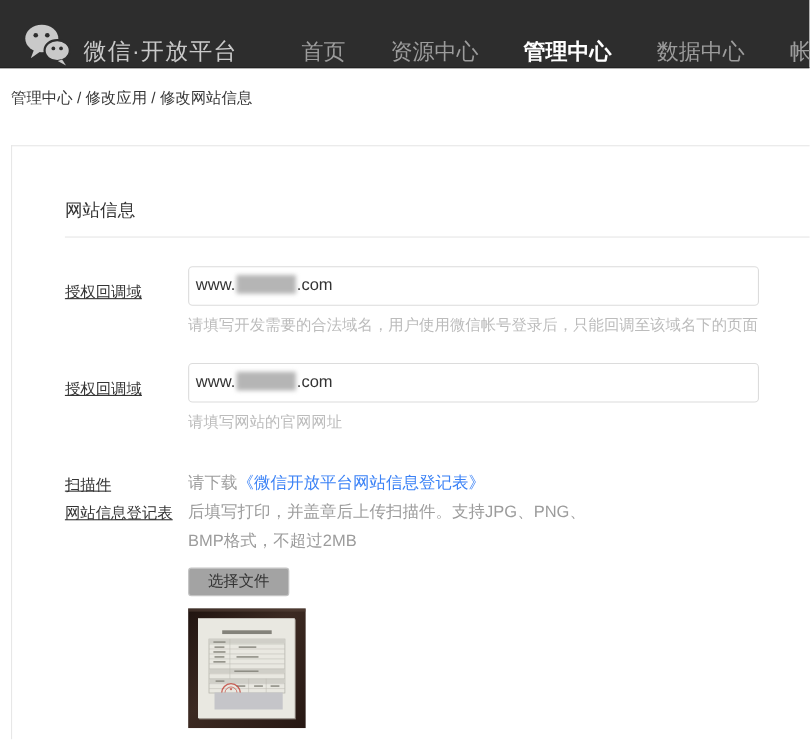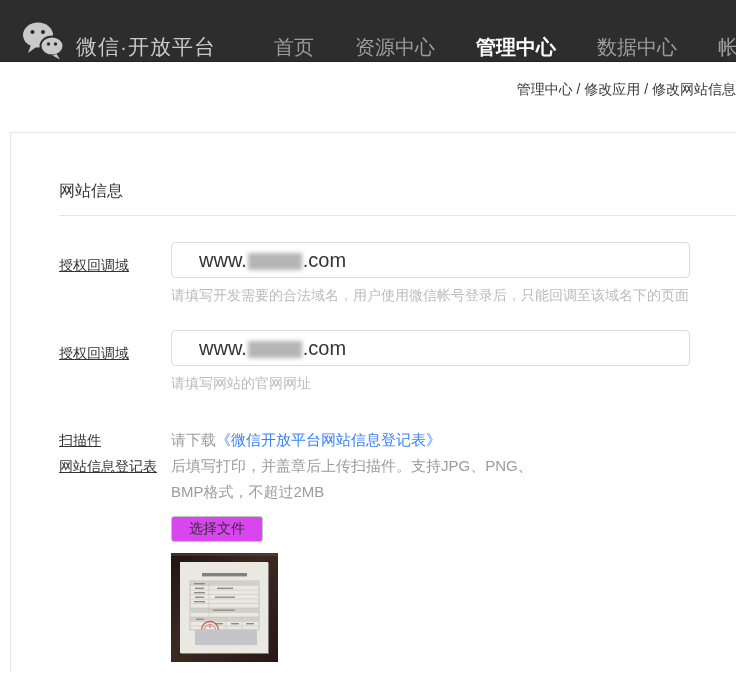--- a/index.html
+++ b/index.html
@@ -15,21 +15,21 @@
   .brand { color: #c9c9c9; font-size: 21px; letter-spacing: 1px; white-space: nowrap; }
   .nav { display: flex; margin-left: 58px; align-items: center; }
   .nav-item {
     color: #9c9c9c; font-size: 20px; margin-right: 41px; white-space: nowrap;
     cursor: pointer;
   }
   .nav-item.active { color: #ffffff; font-weight: bold; }
 
   
   .breadcrumb {
-    margin: 19px 0 0 10px; font-size: 14px; color: #383838; text-align: right;
+    margin: 19px 0 0 10px; font-size: 14px; color: #383838;
   }
   .breadcrumb .sep { white-space: pre; color: #383838; }
   .crumb { cursor: pointer; }
 
   
   .panel {
     margin: 33px 0 0 10px; width: 730px; height: 540px;
     border: 1px solid #e7e7e7; border-bottom: none;
     padding: 48px 0 0 48px;
   }
@@ -42,35 +42,35 @@
   .row-gap-1 { margin-top: 25px; }
   .row-gap-2 { margin-top: 34px; }
   .form-label {
     width: 112px; flex: 0 0 112px; font-size: 14px; color: #353535;
     padding-top: 10px; line-height: 26px; text-decoration: underline;
   }
   .form-label.top { padding-top: 0; }
   .form-control { flex: 1; }
   .input-box {
     width: 519px; height: 36px; border: 1px solid #dcdcdc; border-radius: 4px;
-    padding: 0 27px; font-size: 20px; color: #333; line-height: 34px;
+    padding: 0 6px; font-size: 15px; color: #333; line-height: 34px;
     background: #fff; white-space: nowrap; cursor: text;
   }
   .blur-chip {
     display: inline-block; width: 54px; height: 17px; background: #b5b5b5;
     filter: blur(2px); vertical-align: -3px; margin: 0 1px;
   }
   .hint { margin-top: 9px; font-size: 14px; color: #bcbcbc; }
 
   
   .desc { font-size: 15px; color: #9c9c9c; line-height: 26px; max-width: 400px; }
   .desc a { color: #3b82f6; text-decoration: none; cursor: pointer; }
   .file-button {
     margin-top: 11px; display: inline-block;
-    background: #d946ef; border: 1px solid #c3c3c3; border-radius: 3px;
+    background: #a3a3a3; border: 1px solid #c3c3c3; border-radius: 3px;
     font-size: 14px; color: #333; padding: 3px 17px 4px; line-height: 17px;
     cursor: pointer; font-family: inherit;
   }
   .thumb { display: block; margin-top: 11px; width: 107px; height: 109px; cursor: pointer; }
 </style>
 </head>
 <body>
 
 <div class="header">
   <svg class="logo" viewBox="0 0 42 40">

